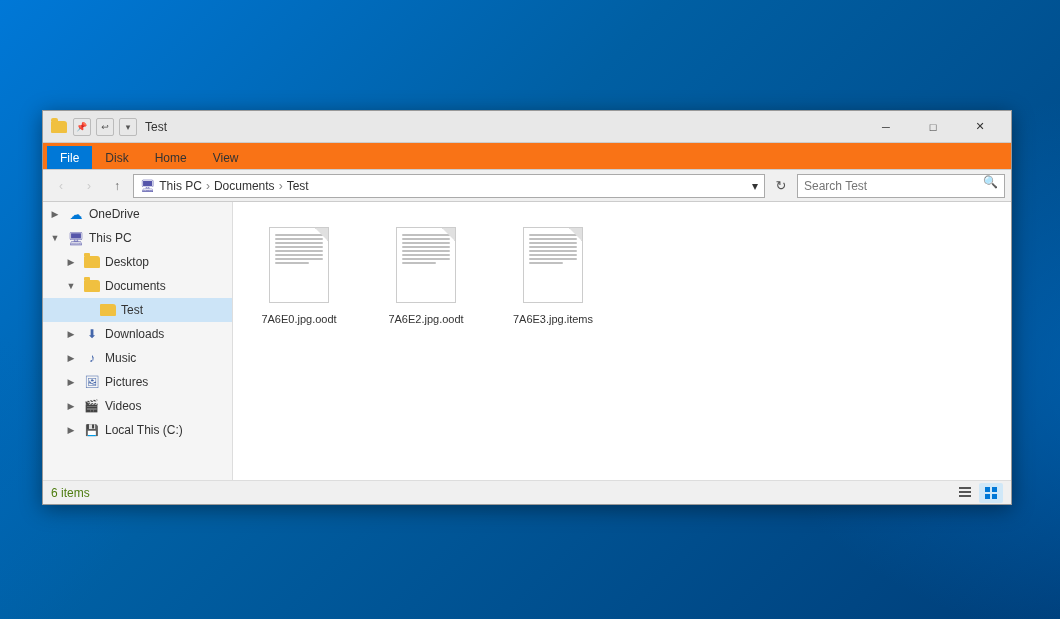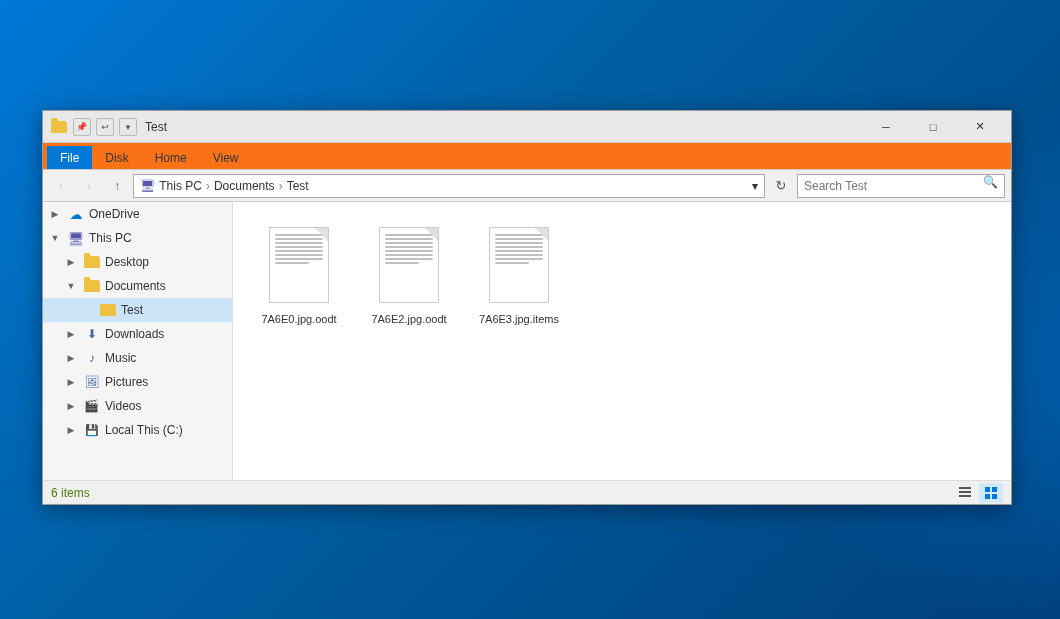--- a/index.html
+++ b/index.html
@@ -290,21 +290,21 @@
       display: flex;
       flex-direction: column;
       overflow: hidden;
     }
     .files-grid {
       flex: 1;
       display: flex;
       flex-wrap: wrap;
       align-content: flex-start;
       padding: 16px;
-      gap: 10px;
+      gap: 27px;
       overflow-y: auto;
     }
     .file-item {
       width: 100px;
       display: flex;
       flex-direction: column;
       align-items: center;
       cursor: pointer;
       padding: 4px;
       border-radius: 2px;

